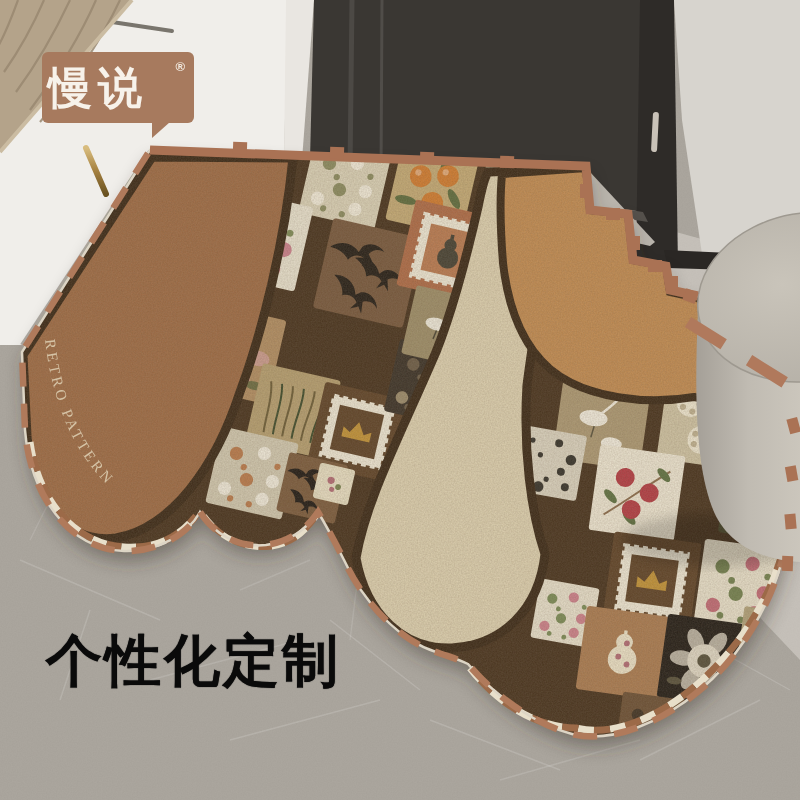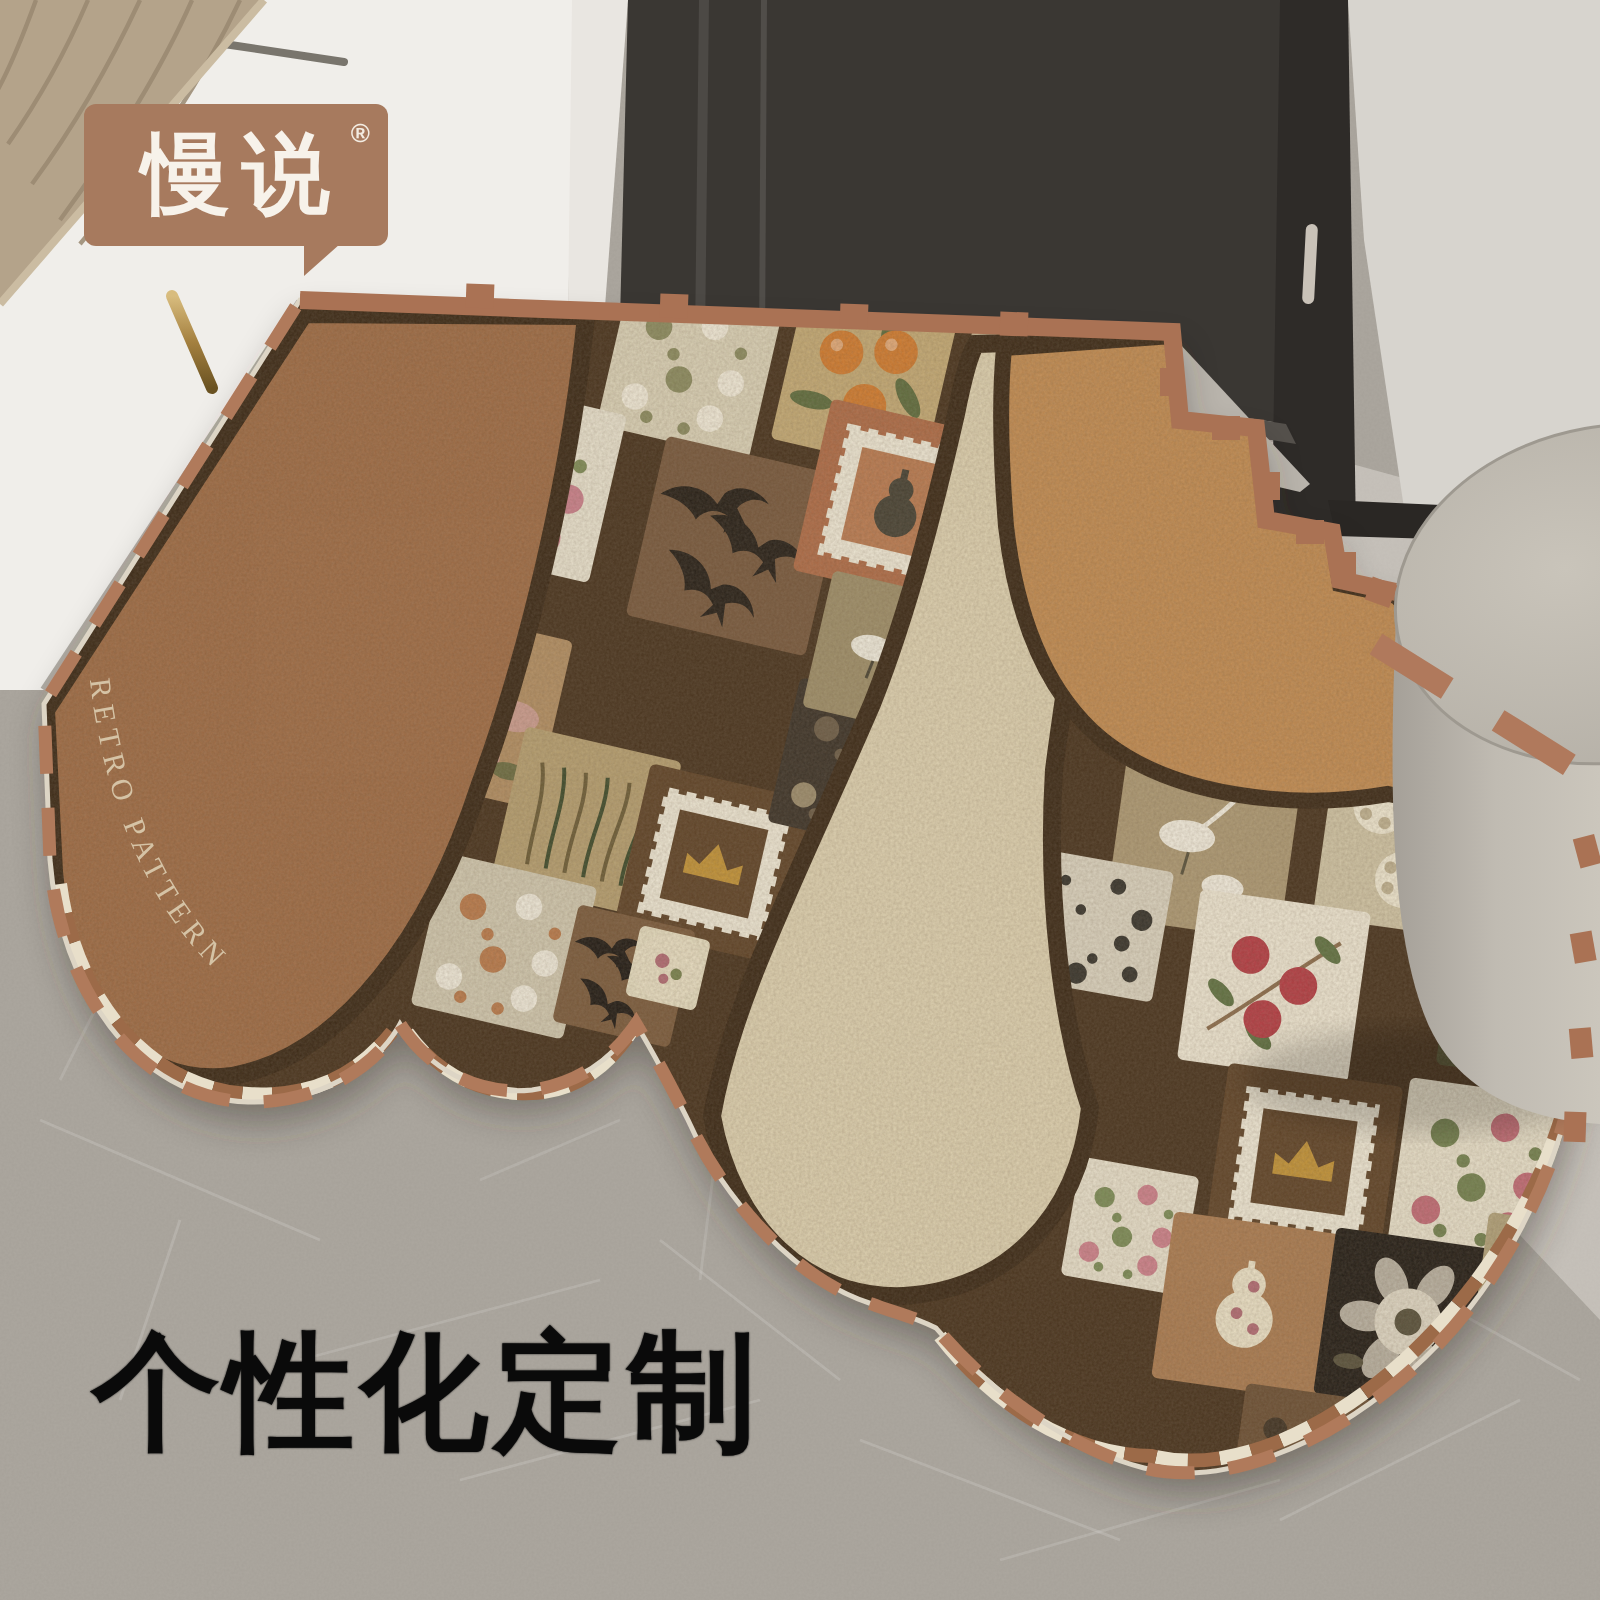--- a/index.html
+++ b/index.html
@@ -1,30 +1,30 @@
 <!DOCTYPE html>
 <html><head>
 <meta charset="utf-8">
 <style>
   html,body{margin:0;padding:0;background:#777;}
   #stage{position:relative;width:800px;height:800px;overflow:hidden;background:#a6a199;
          font-family:"Liberation Sans","DejaVu Sans",sans-serif;}
   #scene{position:absolute;left:0;top:0;}
   
   #logo-badge{position:absolute;left:42px;top:52px;width:152px;height:71px;
-    border-radius:6px;display:flex;align-items:center;justify-content:center;z-index:5;}
+    border-radius:6px;display:flex;align-items:center;justify-content:flex-start;z-index:5;}
   #logo-badge:after{content:"";position:absolute;right:24px;bottom:-15px;width:0;height:0;
     border-top:16px solid var(--badge,#a77a5e);border-right:18px solid transparent;}
   #logo-text{color:#f7f2ea;font-size:44px;font-weight:bold;letter-spacing:6px;line-height:1;
     text-indent:6px;}
   #logo-reg{position:absolute;top:7px;right:9px;color:#f3ece2;font-size:13px;font-weight:bold;}
   
   #headline{position:absolute;left:46px;top:628px;z-index:5;color:#0a0a0a;
-    font-weight:900;font-size:64px;letter-spacing:3px;line-height:1.18;
-    text-shadow:0 0 1px #0a0a0a;margin-top:31px;}
+    font-weight:900;font-size:56px;letter-spacing:3px;line-height:1.18;
+    text-shadow:0 0 1px #0a0a0a;}
   .retro-text{font-family:"Liberation Serif","DejaVu Serif",serif;font-size:15px;
     letter-spacing:3.5px;fill:#dccdb0;opacity:.9;}
 </style>
 </head>
 <body>
 
 <div id="stage">
 <svg id="scene" width="800" height="800" viewBox="0 0 800 800">
   <defs>
     <clipPath id="matClip">

